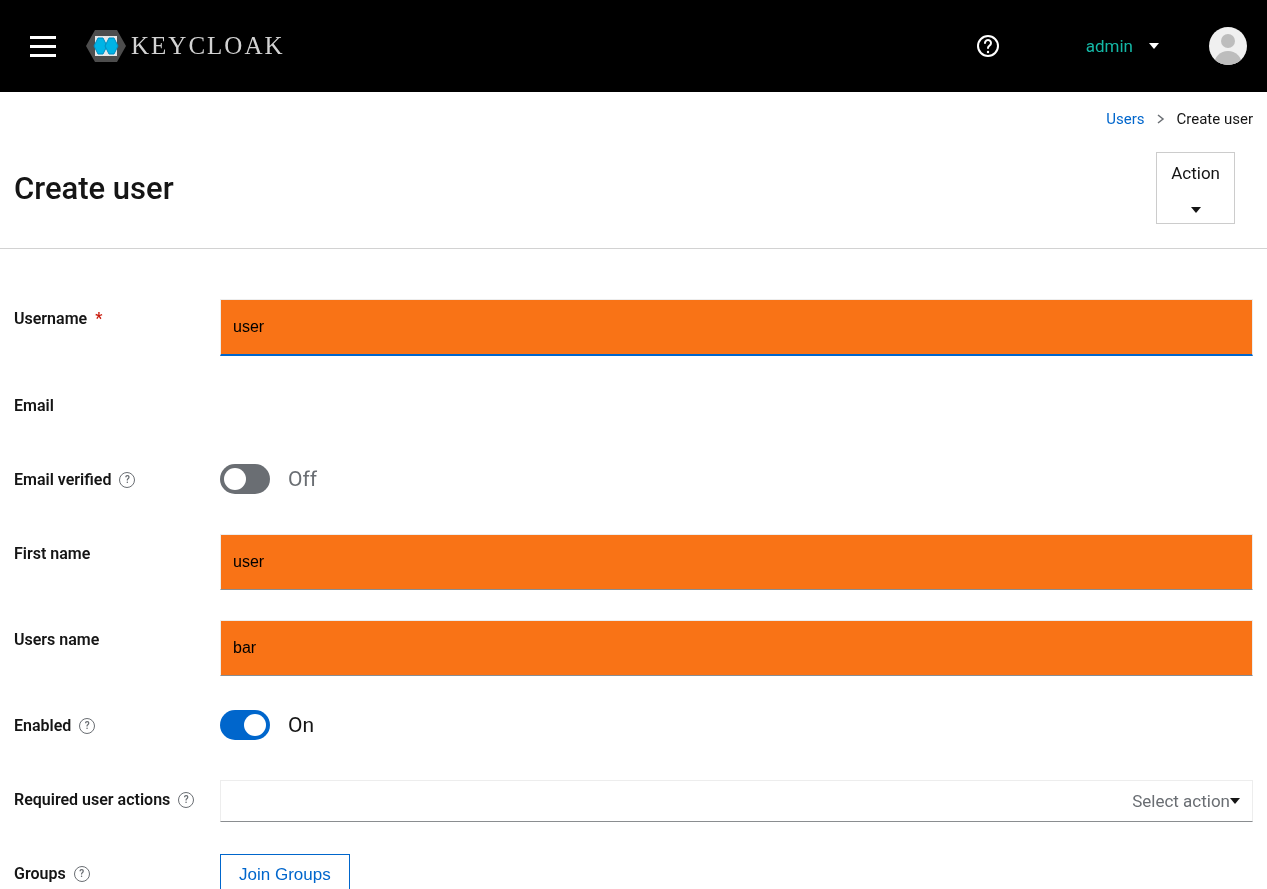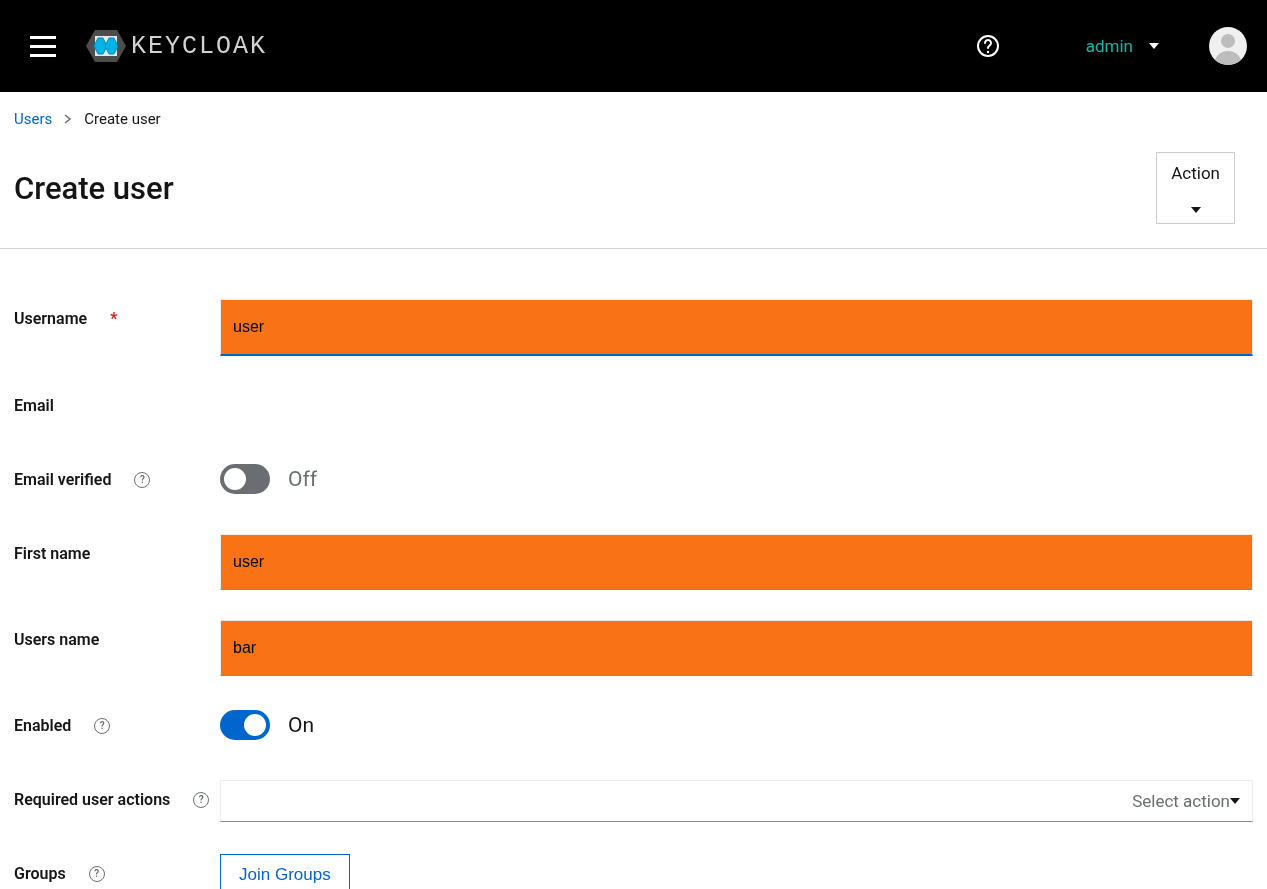--- a/index.html
+++ b/index.html
@@ -4,42 +4,42 @@
   <style>
     * { box-sizing: border-box; margin: 0; padding: 0; }
     body { font-family: -apple-system, BlinkMacSystemFont, "Segoe UI", Roboto, Helvetica, Arial, sans-serif; color: #151515; background: #fff; }
     
     
     .header { background: #000; height: 92px; display: flex; align-items: center; padding: 0 20px; }
     .hamburger { display: flex; flex-direction: column; gap: 6px; cursor: pointer; padding: 10px; }
     .hamburger span { width: 26px; height: 3px; background: #fff; }
     .logo { display: flex; align-items: center; margin-left: 18px; }
     .logo-icon { width: 44px; height: 44px; }
-    .logo-text { color: #d2d2d2; font-size: 25px; font-weight: 400; letter-spacing: 2px; margin-left: 3px; font-family: Liberation Mono, monospace; }
+    .logo-text { color: #d2d2d2; font-size: 25px; font-weight: 400; letter-spacing: 2px; margin-left: 3px; font-family: Liberation Serif, serif; }
     .header-spacer { flex: 1; }
     .help-icon { width: 24px; height: 24px; margin-right: 86px; cursor: pointer; }
     .user-dropdown { display: flex; align-items: center; gap: 16px; color: #14b8a6; font-size: 17px; margin-right: 50px; cursor: pointer; }
     .avatar { width: 38px; height: 38px; border-radius: 50%; background: #f0f0f0; display: flex; align-items: center; justify-content: center; overflow: hidden; }
     
     
-    .breadcrumb { padding: 18px 14px; display: flex; align-items: center; gap: 12px; font-size: 15px; }
+    .breadcrumb { padding: 18px 14px; display: flex; align-items: center; gap: 12px; font-size: 15px; justify-content: flex-end; }
     .breadcrumb-link { color: #0066cc; text-decoration: none; }
     .breadcrumb-current { color: #151515; }
     
     
     .title-row { display: flex; align-items: center; justify-content: space-between; padding: 6px 14px 24px 14px; }
     .page-title { font-size: 31px; font-weight: 500; }
     .action-dropdown { display: flex; align-items: center; gap: 24px; border: 1px solid #ccc; padding: 10px 14px; font-size: 17px; cursor: pointer; margin-right: 18px; flex-direction: column; }
     
     hr.divider { border: none; border-top: 1px solid #d2d2d2; }
     
     
     .form { padding: 50px 14px 14px 14px; }
     .form-row { display: flex; align-items: flex-start; margin-bottom: 30px; min-height: 44px; }
-    .form-label { width: 206px; font-size: 16px; font-weight: 600; padding-top: 10px; display: flex; align-items: center; gap: 23px; flex-wrap: wrap; }
+    .form-label { width: 206px; font-size: 16px; font-weight: 600; padding-top: 10px; display: flex; align-items: center; gap: 8px; flex-wrap: wrap; }
     .required-star { color: #c9190b; }
     .help-hint { width: 16px; height: 16px; border: 1.5px solid #6a6e73; border-radius: 50%; display: inline-flex; align-items: center; justify-content: center; font-size: 10px; color: #6a6e73; cursor: pointer; }
     .form-control { flex: 1; }
     .text-input { width: 100%; padding: 18px 12px; font-size: 16px; border: 1px solid #ededed; border-bottom: 1px solid #8a8d90; background: #f97316; outline: none; }
     .text-input.active { border-bottom: 2px solid #0066cc; }
     
     
     .toggle-wrap { display: flex; align-items: center; gap: 18px; padding-top: 4px; }
     .toggle { width: 50px; height: 30px; border-radius: 15px; position: relative; cursor: pointer; }
     .toggle.off { background: #6a6e73; }

